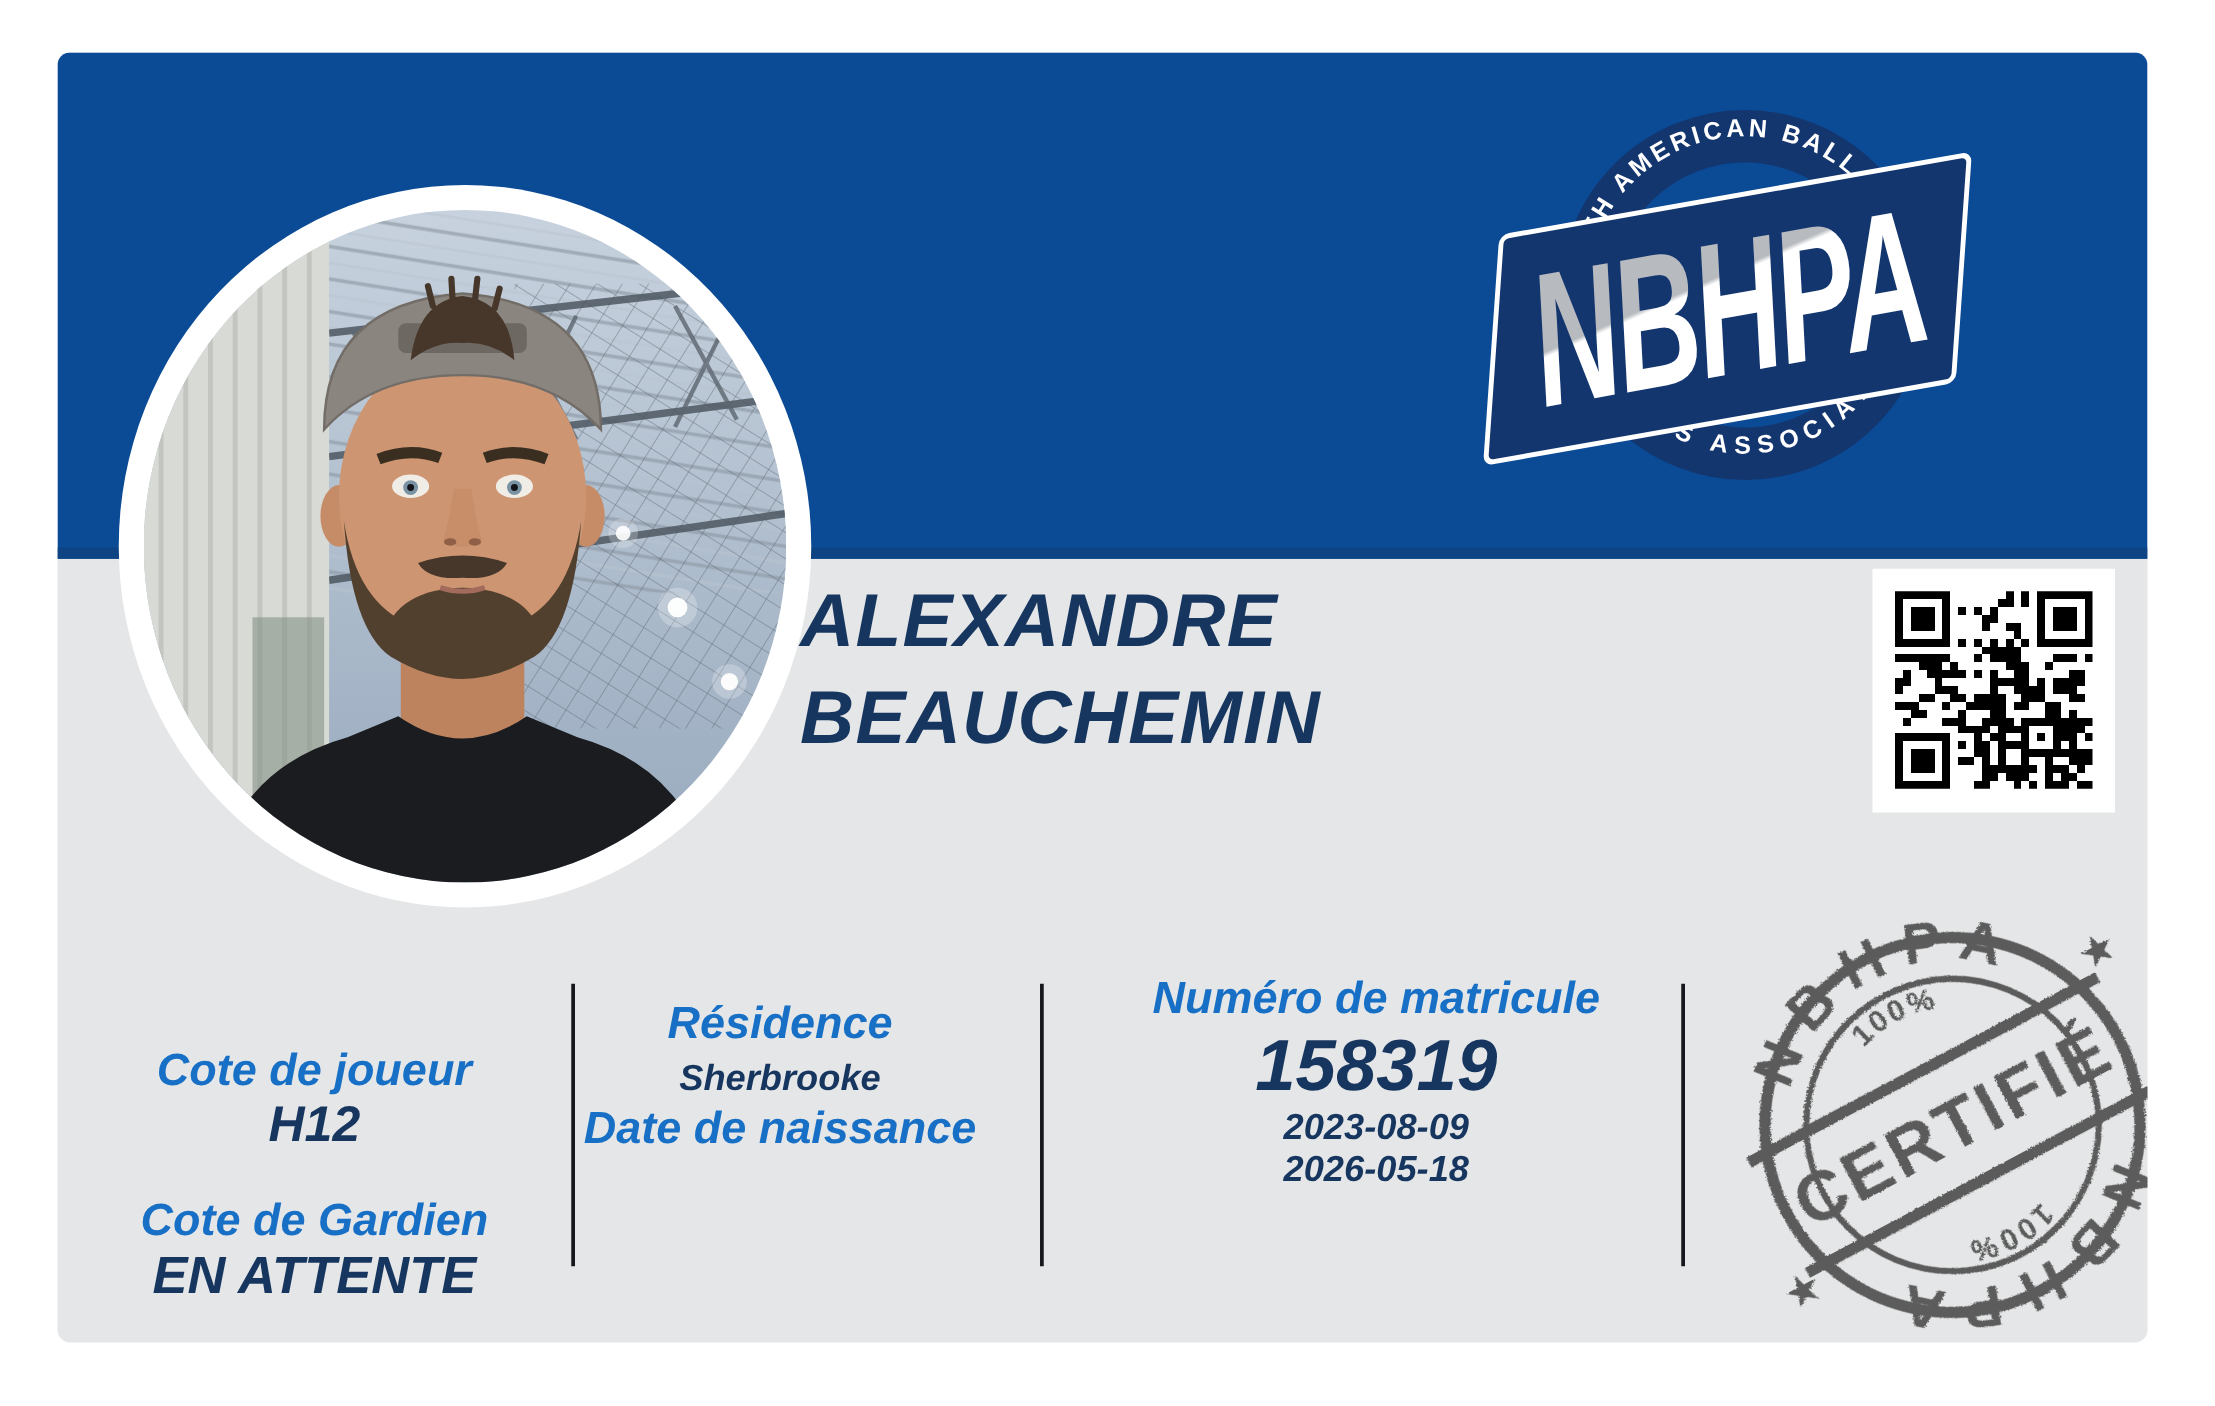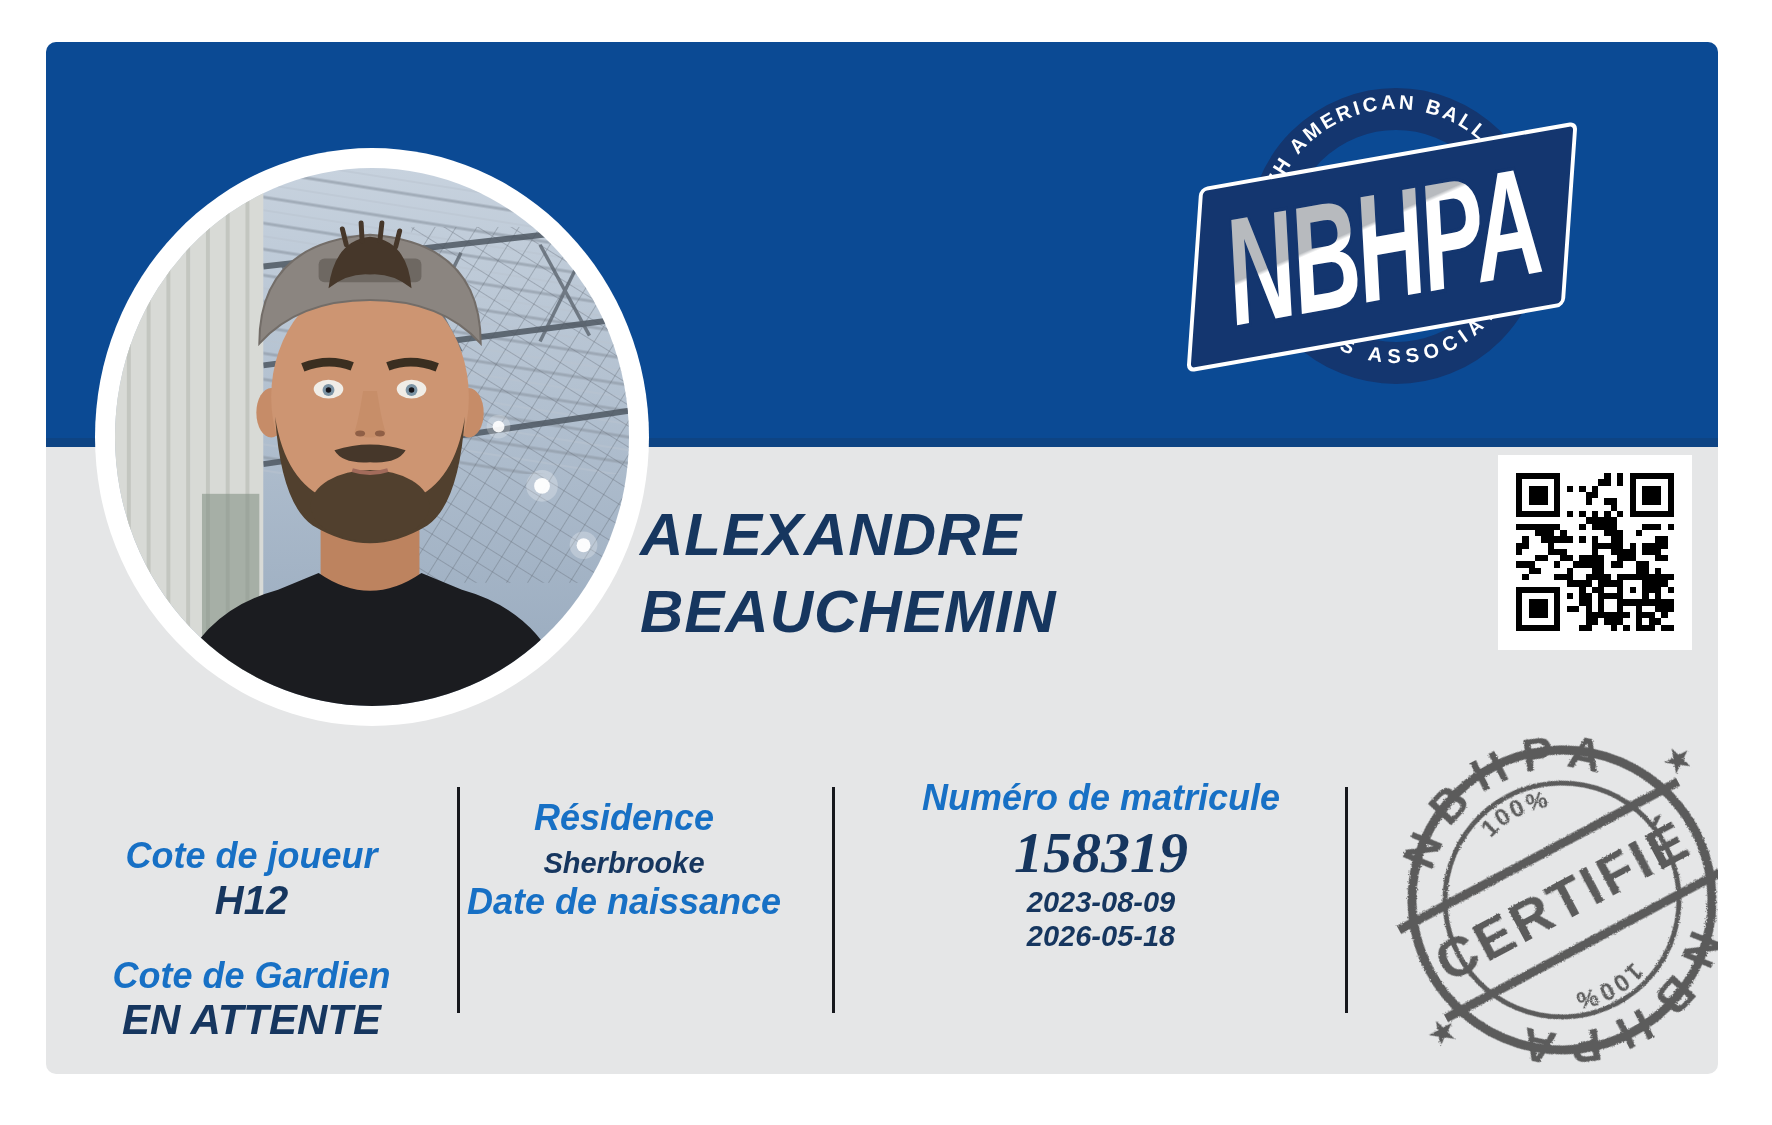--- a/index.html
+++ b/index.html
@@ -9,35 +9,35 @@
   .band{position:absolute;left:0;top:0;width:100%;height:396px;background:#0b4a94;
         border-bottom:9px solid #0e4484;}
   
   .photo-ring{position:absolute;left:49px;top:106px;width:554px;height:578px;background:#ffffff;
               border-radius:50%;}
   .photo-clip{position:absolute;left:20px;top:20px;right:20px;bottom:20px;border-radius:50%;overflow:hidden;}
   .photo-clip svg{display:block;width:100%;height:100%;}
   
   .logo-svg{position:absolute;left:1090px;top:4px;width:520px;height:380px;}
   
-  .name-block{position:absolute;left:594px;top:454px;width:760px;}
+  .name-block{position:absolute;left:594px;top:416px;width:760px;}
   .name-line{font-size:60px;line-height:77px;font-weight:bold;font-style:italic;color:#16365f;
              letter-spacing:1px;}
   .club-line{font-size:37px;line-height:46px;font-weight:bold;font-style:italic;color:#16365f;
              margin-top:6px;}
   
   .qr-box{position:absolute;left:1452px;top:413px;width:194px;height:195px;background:#ffffff;}
   .qr-box svg{position:absolute;left:18px;top:18px;width:158px;height:158px;}
   
   .vdiv{position:absolute;top:745px;width:3px;height:226px;background:#16181d;}
   .col{position:absolute;text-align:center;}
   .lbl{color:#1770c5;font-weight:bold;font-style:italic;font-size:36px;line-height:42px;}
   .lbl-sm{color:#1770c5;font-weight:bold;font-style:italic;font-size:27px;line-height:32px;}
   .val{color:#16365f;font-weight:bold;font-style:italic;font-size:40px;line-height:46px;}
-  .val-big{color:#16365f;font-weight:bold;font-style:italic;font-size:58px;line-height:64px;margin-top:2px;font-family:Liberation Serif, serif;}
+  .val-big{color:#16365f;font-weight:bold;font-style:italic;font-size:58px;line-height:64px;margin-top:2px;}
   .val-sm{color:#16365f;font-weight:bold;font-style:italic;font-size:29px;line-height:34px;}
   .val-mid{color:#16365f;font-weight:bold;font-style:italic;font-size:29px;line-height:36px;margin-top:6px;}
   .mt10{margin-top:10px;} .mt32{margin-top:32px;} .mt36{text-align:center;} .mt26{margin-top:26px;}
   .col1{left:0;top:783px;width:411px;}
   .col2{left:411px;top:745px;width:334px;}
   .col3{left:786px;top:735px;width:538px;}
   
   .stamp-svg{position:absolute;left:1336px;top:678px;width:360px;height:360px;opacity:.86;}
 </style>
 </head>

